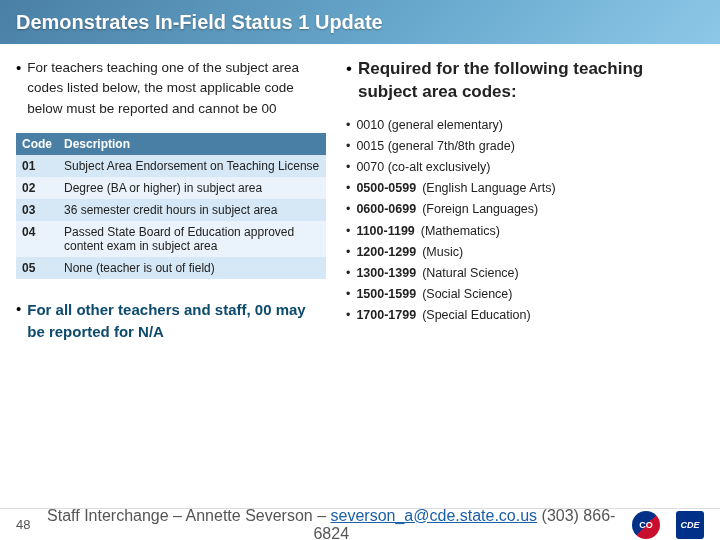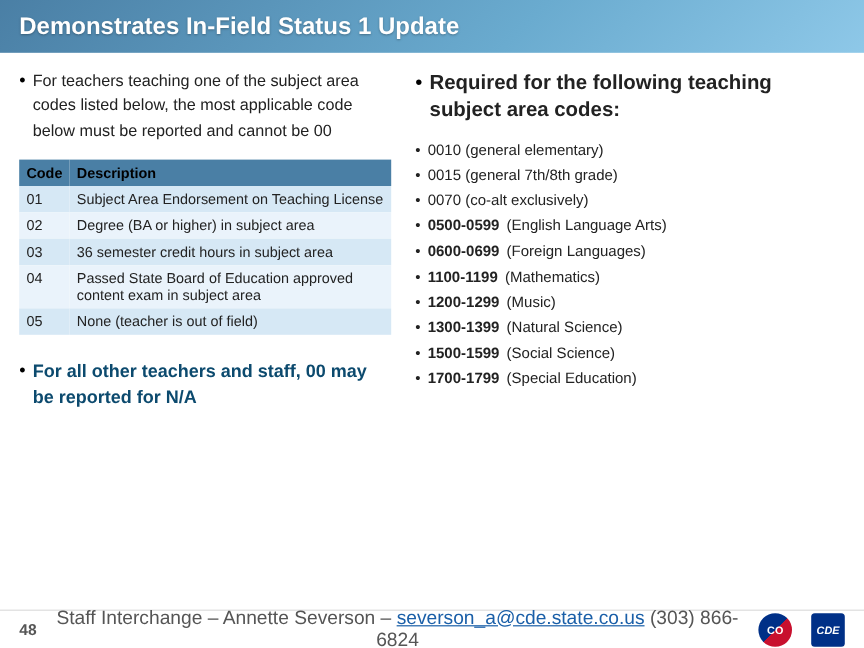--- a/index.html
+++ b/index.html
@@ -66,42 +66,42 @@
     }
 
     
     .code-table {
       width: 100%;
       border-collapse: collapse;
       font-size: 12px;
     }
     .code-table thead tr {
       background: #4a7fa5;
-      color: #000000;
+      color: #ffffff;
       margin-top: 44px;
     }
     .code-table thead th {
       padding: 4px 6px;
       text-align: left;
       font-weight: bold;
       font-size: 12px;
     }
     .code-table tbody tr:nth-child(odd) {
       background: #d6e8f5;
     }
     .code-table tbody tr:nth-child(even) {
       background: #eaf3fb;
     }
     .code-table td {
       padding: 4px 6px;
       vertical-align: top;
       color: #222;
     }
     .code-table td:first-child {
-      font-weight: normal;
+      font-weight: bold;
       white-space: nowrap;
       width: 36px;
     }
 
     
     .right-col {
       flex: 1;
       display: flex;
       flex-direction: column;
       gap: 6px;
@@ -140,21 +140,21 @@
       display: flex;
       align-items: center;
       justify-content: space-between;
       padding: 4px 16px 4px 16px;
       border-top: 1px solid #ddd;
       height: 32px;
     }
     .footer-page {
       font-size: 13px;
       color: #555;
-      font-weight: bold;
+      font-weight: normal;
     }
     .footer-center {
       font-size: 16px;
       color: #555;
       text-align: center;
       flex: 1;
       margin: 0 10px;
     }
     .footer-center a {
       color: #1a5fa8;

